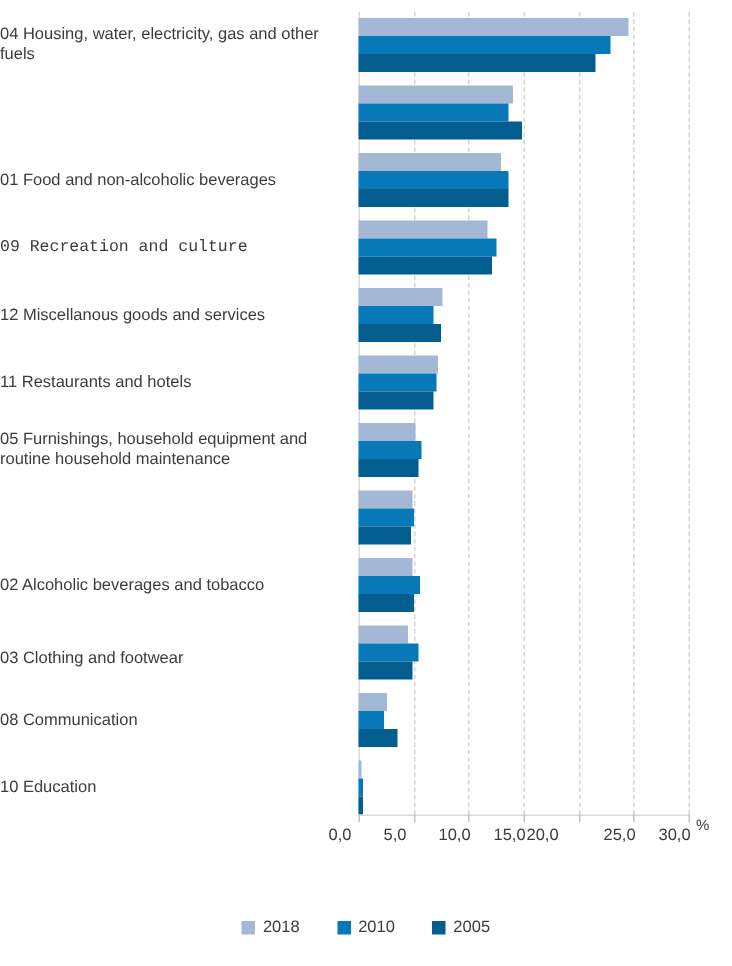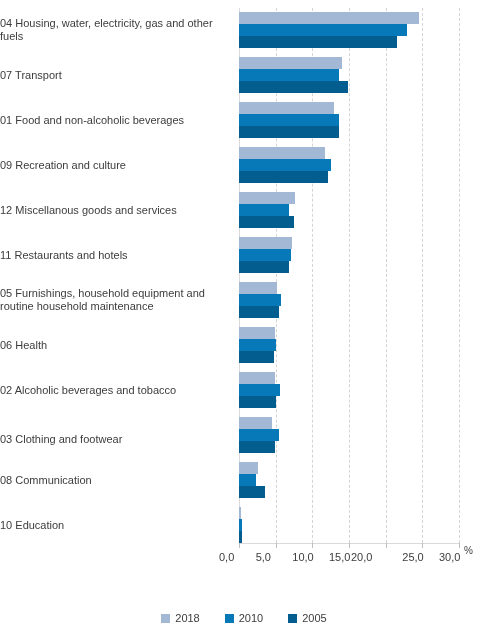--- a/index.html
+++ b/index.html
@@ -127,27 +127,25 @@
     display: inline-block;
   }
 </style>
 </head>
 <body>
 
 <div id="chart-root">
 
   <div id="cat-labels">
       <div class="cat-label" style="top: 17px;">04 Housing, water, electricity, gas and other fuels</div>
-      <div class="cat-label" style="top: 68.5px;">07 Transport</div>
       <div class="cat-label" style="top: 113.5px;">01 Food and non-alcoholic beverages</div>
-      <div class="cat-label" style="top: 158.5px;">09 Recreation and culture</div>
+      <div class="cat-label" style="top: 158.5px; font-family: Liberation Mono, monospace;">09 Recreation and culture</div>
       <div class="cat-label" style="top: 203.5px;">12 Miscellanous goods and services</div>
       <div class="cat-label" style="top: 248.5px;">11 Restaurants and hotels</div>
       <div class="cat-label" style="top: 287px;">05 Furnishings, household equipment and routine household maintenance</div>
-      <div class="cat-label" style="top: 338.5px;">06 Health</div>
       <div class="cat-label" style="top: 383.5px;">02 Alcoholic beverages and tobacco</div>
       <div class="cat-label" style="top: 433px;">03 Clothing and footwear</div>
       <div class="cat-label" style="top: 473.5px;">08 Communication</div>
       <div class="cat-label" style="top: 518.5px;">10 Education</div>
     </div>
 
   <div id="plot">
       <div class="gridline axis0" style="left: 0px;"></div>
       <div class="gridline" style="left: 36.6667px;"></div>
       <div class="gridline" style="left: 73.3333px;"></div>

